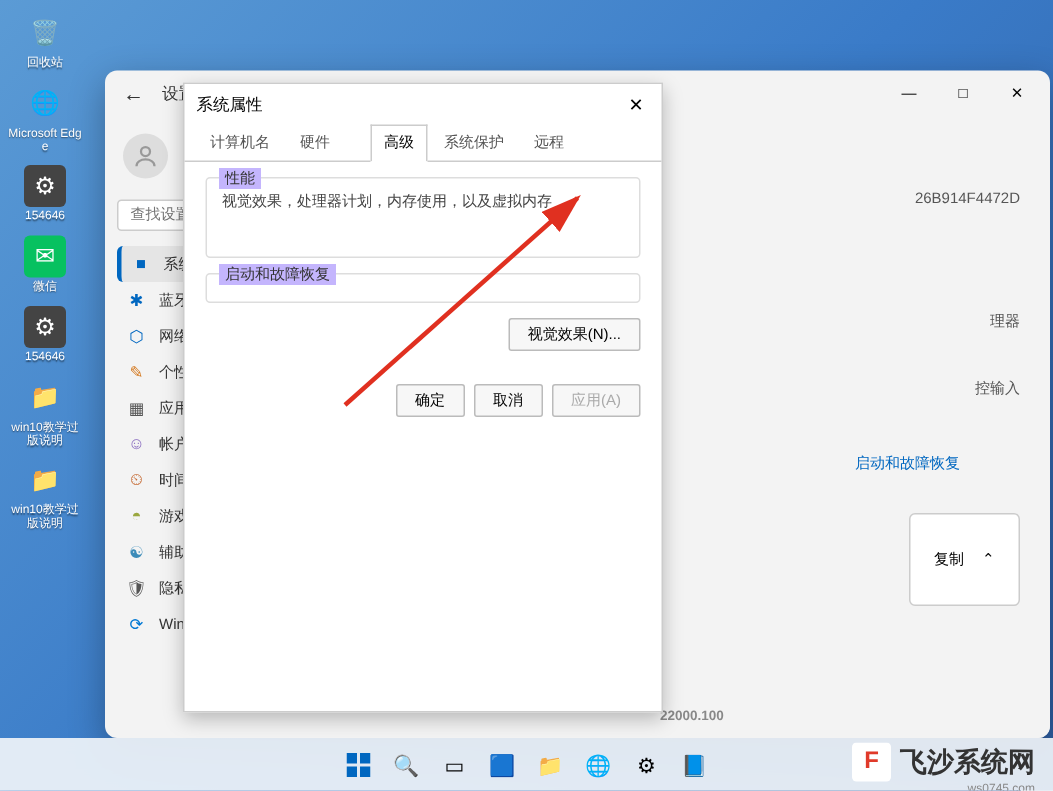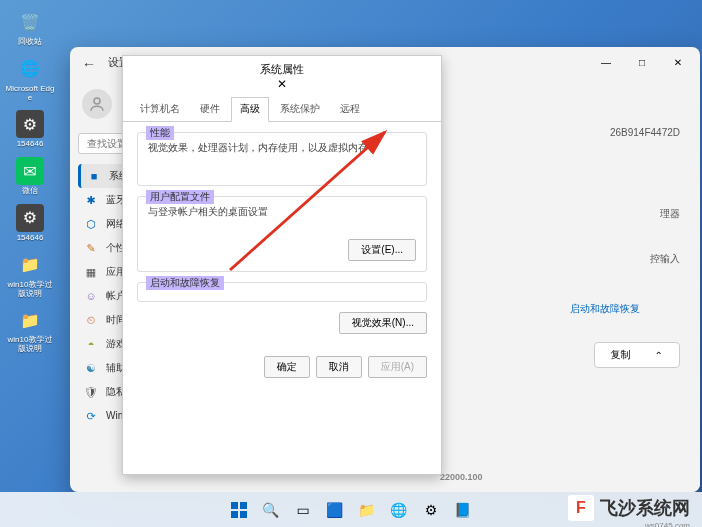--- a/index.html
+++ b/index.html
@@ -41,30 +41,30 @@
 .nav-icon.accounts { color: #8a6dc0; }
 .nav-icon.time { color: #c76f3a; }
 .nav-icon.gaming { color: #9aa73e; }
 .nav-icon.access { color: #3b8bb8; }
 .nav-icon.privacy { color: #555; }
 .nav-icon.update { color: #0078d4; }
 
 .settings-main { flex: 1; padding: 10px 20px; background: #f3f3f3; position: relative; }
 .info-snippet { position: absolute; right: 20px; top: 50px; font-size: 10px; color: #555; }
 .link-adv { color: #0067c0; font-size: 10px; cursor: pointer; position: absolute; right: 60px; top: 225px; }
-.copy-btn { position: absolute; right: 20px; top: 265px; border: 1px solid #ccc; background: #fff; padding: 5px 16px; font-size: 10px; border-radius: 4px; display: flex; align-items: center; gap: 24px; cursor: pointer; }
+.copy-btn { position: absolute; right: 20px; top: 265px; border: 1px solid #ccc; background: #fff; padding: 23px 16px; font-size: 10px; border-radius: 4px; display: flex; align-items: center; gap: 12px; cursor: pointer; }
 .build-num { font-size: 9px; color: #888; position: absolute; left: 225px; bottom: 10px; font-weight: bold; }
 
 
 .sysprop-dialog { position: absolute; left: 122px; top: 55px; width: 320px; height: 420px; background: #fff; border: 1px solid #ccc; box-shadow: 0 4px 12px rgba(0,0,0,0.25); z-index: 10; }
-.dialog-titlebar { display: flex; align-items: center; justify-content: space-between; padding: 6px 8px; font-size: 11px; flex-direction: column; }
+.dialog-titlebar { display: flex; align-items: center; justify-content: space-between; padding: 6px 8px; font-size: 11px; }
 .dialog-close { cursor: pointer; font-size: 12px; padding: 0 4px; }
 .dialog-tabs { display: flex; border-bottom: 1px solid #ccc; padding: 0 8px; gap: 2px; font-size: 10px; }
 .tab { padding: 4px 8px; cursor: pointer; color: #555; border: 1px solid transparent; }
-.tab.active { border: 1px solid #ccc; border-bottom: 1px solid #fff; background: #fff; margin-bottom: -1px; color: #000; }
+.tab.active { border: 1px solid #ccc; border-bottom: 1px solid #fff; background: #fff; margin-bottom: -1px; color: #000; margin-left: 16px; }
 .dialog-content { padding: 10px 14px; font-size: 10px; color: #333; }
 .admin-note { margin-bottom: 12px; }
 .group { border: 1px solid #ddd; border-radius: 3px; padding: 8px 10px 10px; margin-bottom: 10px; position: relative; }
 .group-title { position: absolute; top: -7px; left: 8px; background: #c4b5fd; padding: 0 4px; font-size: 10px; }
 .group-desc { font-size: 10px; color: #444; margin-bottom: 10px; min-height: 24px; }
 .group-btn-row { display: flex; justify-content: flex-end; }
 .dlg-btn { border: 1px solid #bbb; background: #f7f7f7; padding: 3px 12px; font-size: 10px; cursor: pointer; border-radius: 2px; }
 .dlg-btn.focus { border: 1px solid #0067c0; box-shadow: 0 0 0 1px #0067c0; }
 .env-row { display: flex; justify-content: flex-end; margin: 8px 0 12px; }
 .dialog-buttons { display: flex; justify-content: flex-end; gap: 6px; padding: 0 14px 10px; }
@@ -217,27 +217,20 @@
     <div class="tab">系统保护</div>
     <div class="tab">远程</div>
   </div>
   <div class="dialog-content">
 
     <div class="group">
       <span class="group-title">性能</span>
       <div class="group-desc">视觉效果，处理器计划，内存使用，以及虚拟内存</div>
     </div>
 
-    <div class="group">
-      <span class="group-title">用户配置文件</span>
-      <div class="group-desc">与登录帐户相关的桌面设置</div>
-      <div class="group-btn-row">
-          <button class="dlg-btn">设置(E)...</button>
-        </div>
-    </div>
 
     <div class="group">
       <span class="group-title">启动和故障恢复</span>
     </div>
 
     <div class="env-row">
         <button class="dlg-btn">视觉效果(N)...</button>
       </div>
   </div>
   <div class="dialog-buttons">

